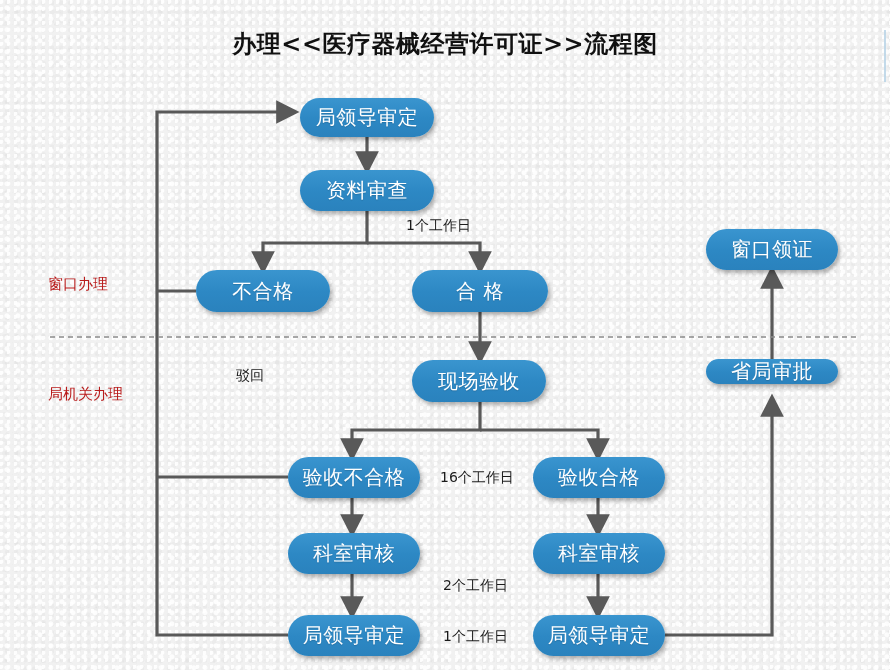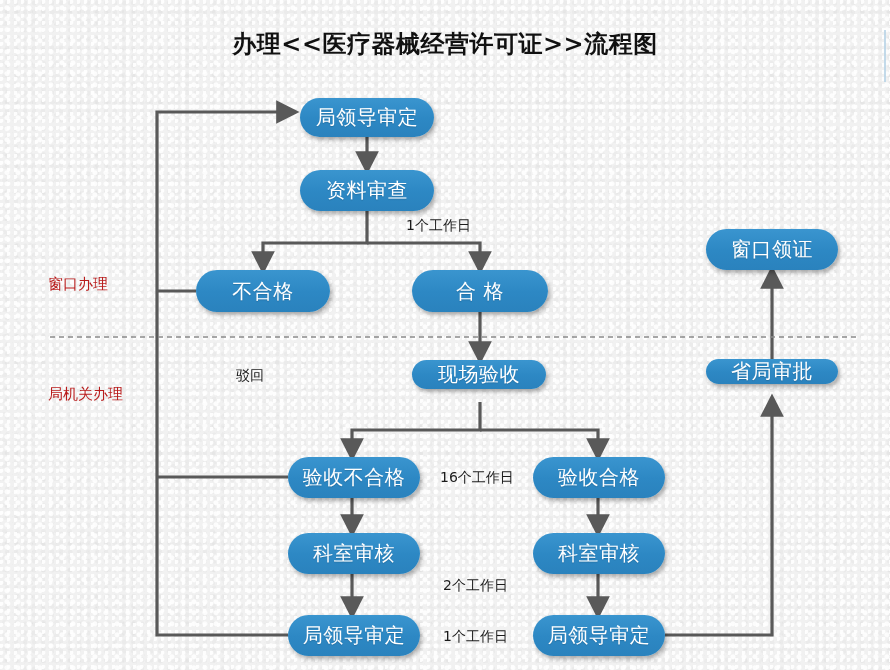--- a/index.html
+++ b/index.html
@@ -116,21 +116,21 @@
 
     <line x1="50" y1="337" x2="858" y2="337" stroke="#8a8a8a" stroke-width="1.6" stroke-dasharray="5 4"></line>
   </g>
 </svg>
 
 <div id="nodes">
     <div class="node" style="left: 300px; top: 98px; width: 134px; height: 39px;">局领导审定</div>
     <div class="node" style="left: 300px; top: 170px; width: 134px; height: 41px;">资料审查</div>
     <div class="node" style="left: 196px; top: 270px; width: 134px; height: 42px;">不合格</div>
     <div class="node" style="left: 412px; top: 270px; width: 136px; height: 42px;">合 格</div>
-    <div class="node" style="left: 412px; top: 360px; width: 134px; height: 29px;">现场验收</div>
+    <div class="node" style="left: 412px; top: 360px; width: 134px; height: 42px;">现场验收</div>
     <div class="node" style="left: 288px; top: 457px; width: 132px; height: 41px;">验收不合格</div>
     <div class="node" style="left: 533px; top: 457px; width: 132px; height: 41px;">验收合格</div>
     <div class="node" style="left: 288px; top: 533px; width: 132px; height: 41px;">科室审核</div>
     <div class="node" style="left: 533px; top: 533px; width: 132px; height: 41px;">科室审核</div>
     <div class="node" style="left: 288px; top: 615px; width: 132px; height: 41px;">局领导审定</div>
     <div class="node" style="left: 533px; top: 615px; width: 132px; height: 41px;">局领导审定</div>
     <div class="node" style="left: 706px; top: 229px; width: 132px; height: 41px; text-align: right;">窗口领证</div>
     <div class="node" style="left: 706px; top: 359px; width: 132px; height: 25px;">省局审批</div>
   </div>
 <div id="labels">

